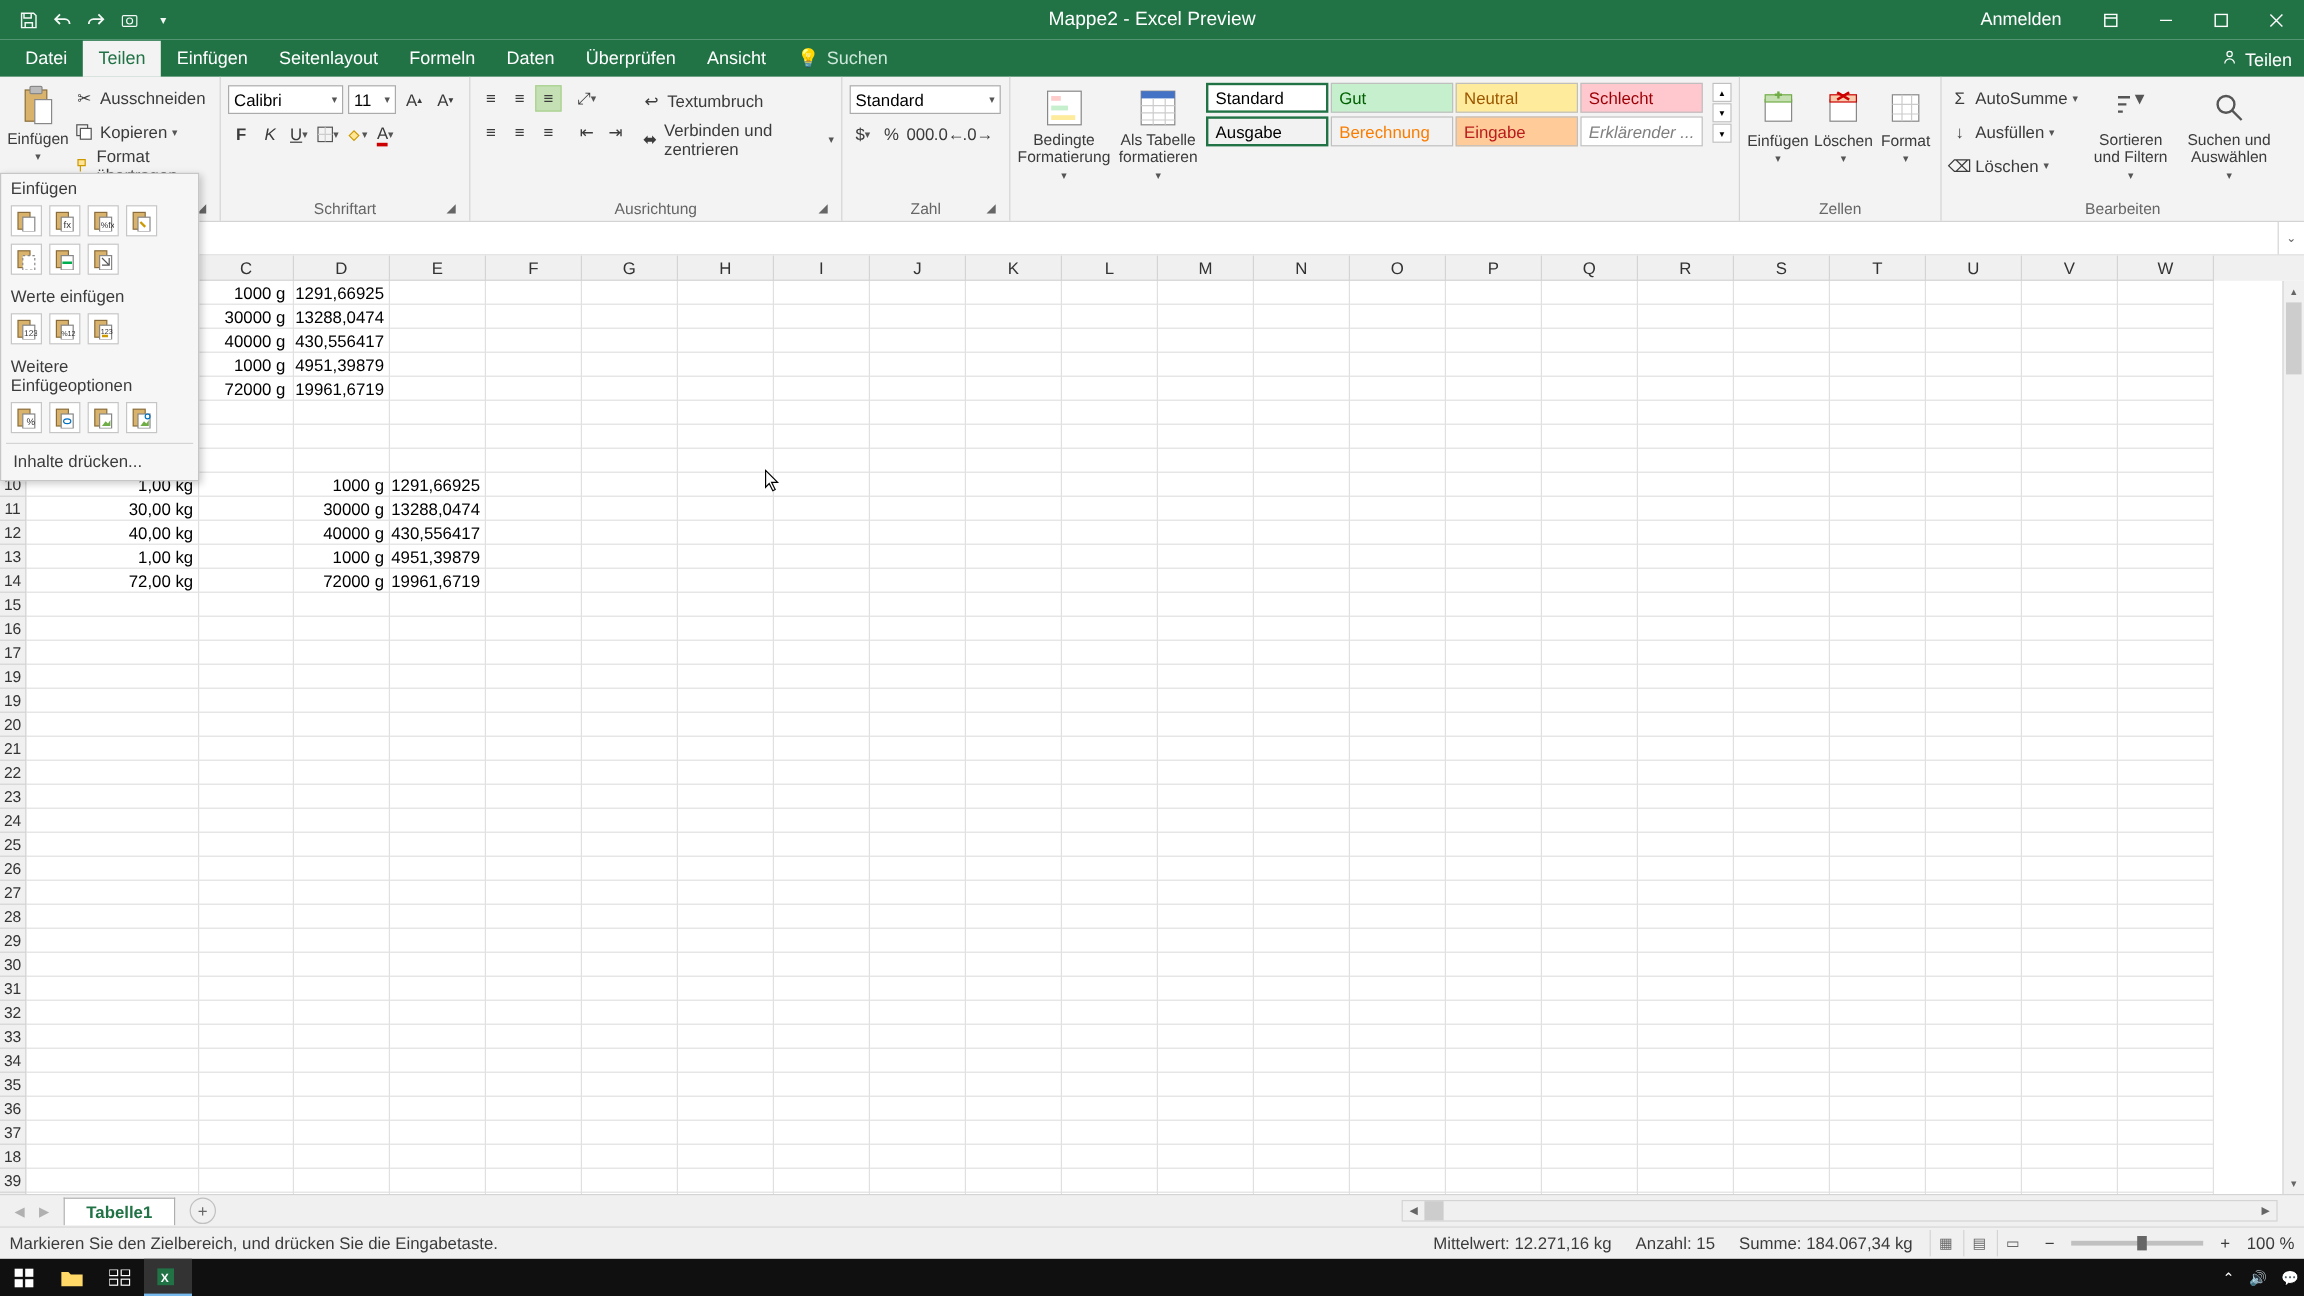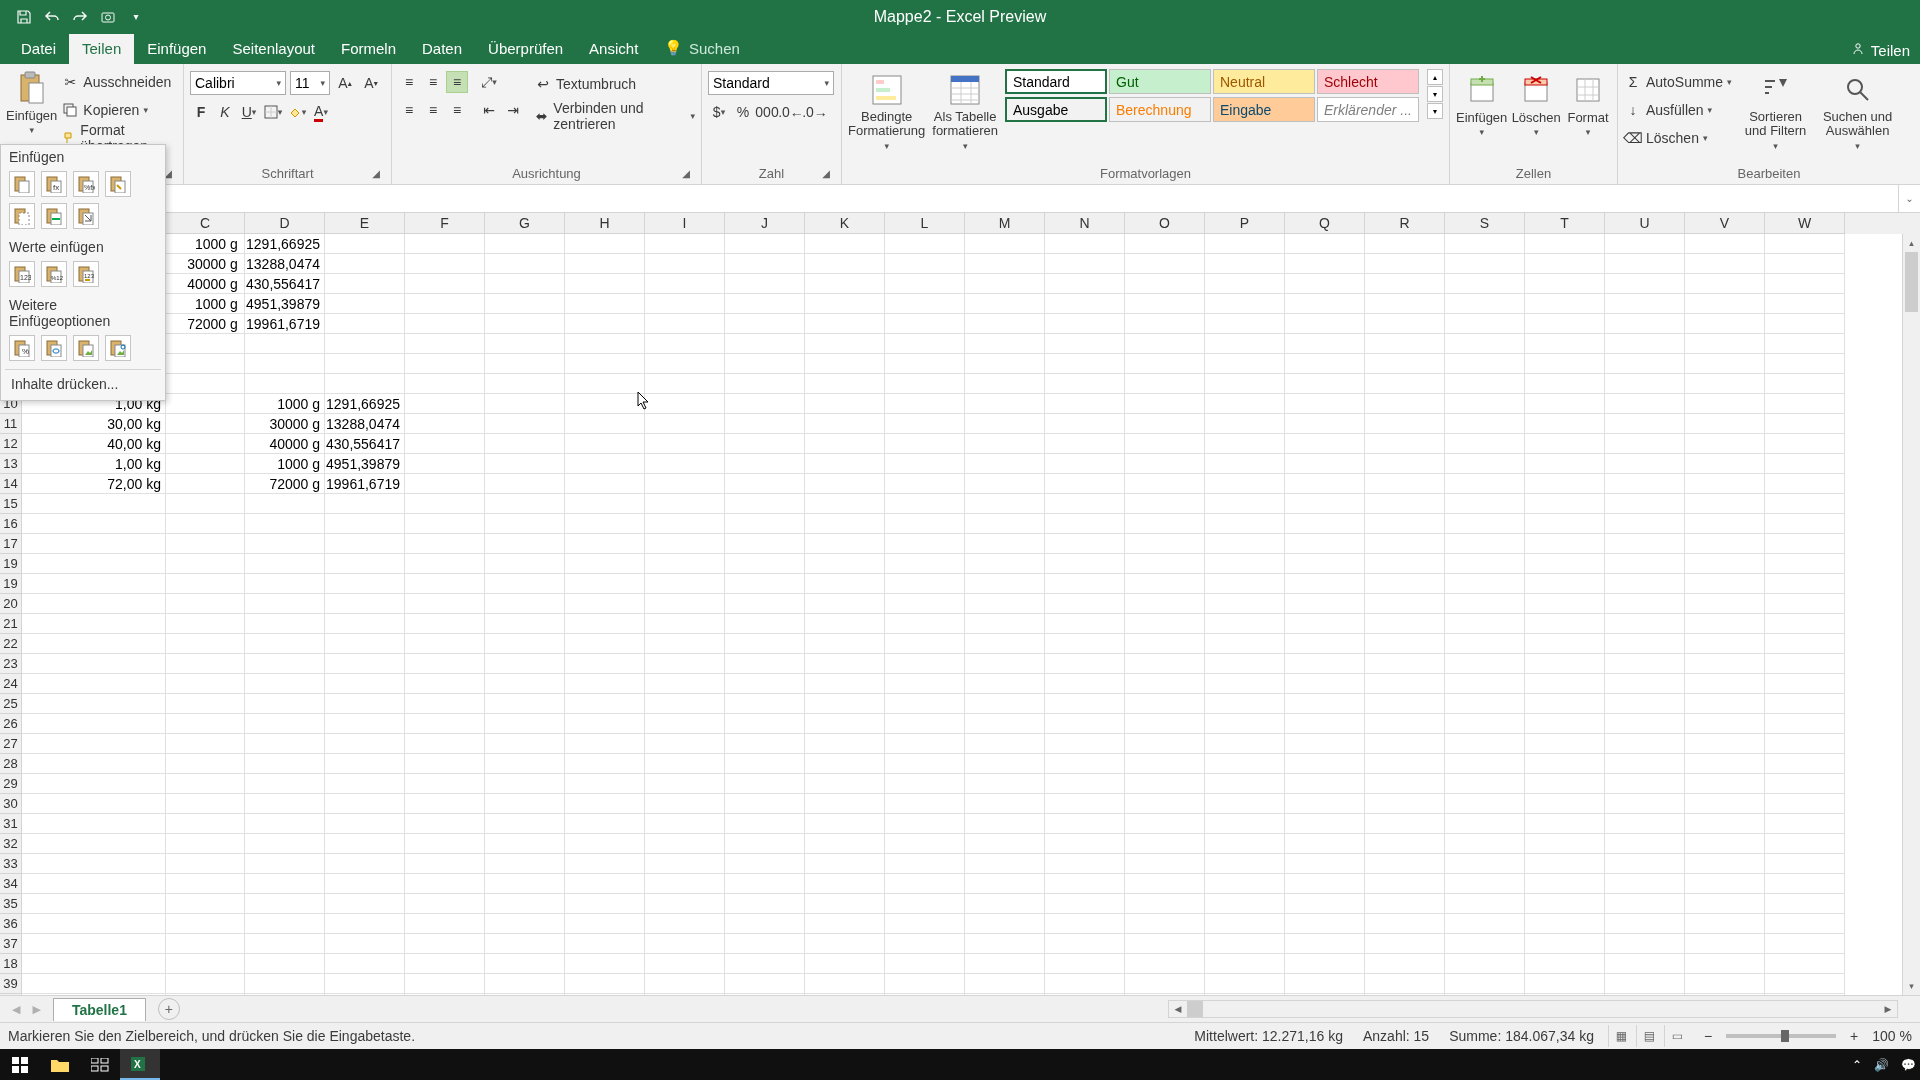--- a/index.html
+++ b/index.html
@@ -135,20 +135,44 @@
       </div>
     <div class="tb-icon">
         <svg width="16" height="16" viewBox="0 0 16 16">
           <rect x="2" y="4" width="12" height="9" rx="1" fill="none" stroke="#fff"></rect>
           <circle cx="8" cy="8.5" r="2.5" fill="none" stroke="#fff"></circle>
         </svg>
       </div>
     <div class="tb-icon" style="font-size:10px;">▾</div>
   </div>
   <div class="tb-title">Mappe2  -  Excel Preview</div>
+  <div class="tb-right">
+    <span class="tb-signin">Anmelden</span>
+    <div class="win-btn">
+        <svg width="12" height="12" viewBox="0 0 12 12">
+          <rect x="1" y="1" width="10" height="10" stroke-width="1.2"></rect>
+          <path d="M1 4h10" stroke-width="1.2"></path>
+        </svg>
+      </div>
+    <div class="win-btn">
+        <svg width="12" height="12" viewBox="0 0 12 12">
+          <path d="M1 6h10" stroke-width="1.2"></path>
+        </svg>
+      </div>
+    <div class="win-btn">
+        <svg width="12" height="12" viewBox="0 0 12 12">
+          <rect x="1" y="1" width="10" height="10" stroke-width="1.2"></rect>
+        </svg>
+      </div>
+    <div class="win-btn">
+        <svg width="12" height="12" viewBox="0 0 12 12">
+          <path d="M1 1l10 10M11 1L1 11" stroke-width="1.2"></path>
+        </svg>
+      </div>
+  </div>
 </div>
 
 <div class="tabbar">
   <div class="tab file">Datei</div>
   <div class="tab selected">Teilen</div>
   <div class="tab">Einfügen</div>
   <div class="tab">Seitenlayout</div>
   <div class="tab">Formeln</div>
   <div class="tab">Daten</div>
   <div class="tab">Überprüfen</div>
@@ -349,35 +373,34 @@
               <span>Schlecht</span>
             </div>
         </div>
         <div class="style-row">
           <div class="style-box" style="background:#f2f2f2;border:2px solid #217346;">
               <span>Ausgabe</span>
             </div>
           <div class="style-box" style="background:#f2f2f2;color:#fa7d00;">
               <span>Berechnung</span>
             </div>
-          <div class="style-box" style="background:#ffcc99;color:#0c4a6e;">
+          <div class="style-box" style="background:#ffcc99;color:#b91c1c;">
               <span>Eingabe</span>
             </div>
           <div class="style-box" style="background:#fff;font-style:italic;color:#7f7f7f;">
               <span>Erklärender ...</span>
             </div>
         </div>
       </div>
       <div class="gallery-nav">
         <div>▴</div>
         <div>▾</div>
         <div>▾</div>
       </div>
     </div>
-    <div class="rgroup-label"><span>Formatvorlagen</span></div>
   </div>
 
   <div class="rgroup" style="width:168px;">
     <div class="rgroup-body" style="padding-top:2px;">
       <div class="big-btn" style="width:52px;">
           <div class="ic">
             <svg width="28" height="28" viewBox="0 0 28 28">
               <rect x="3" y="7" width="22" height="18" fill="#fff" stroke="#888"></rect>
               <rect x="3" y="3" width="22" height="6" fill="#c6e0b4" stroke="#70ad47"></rect>
               <path d="M14 0v6M11 3h6" stroke="#70ad47" stroke-width="2"></path>

